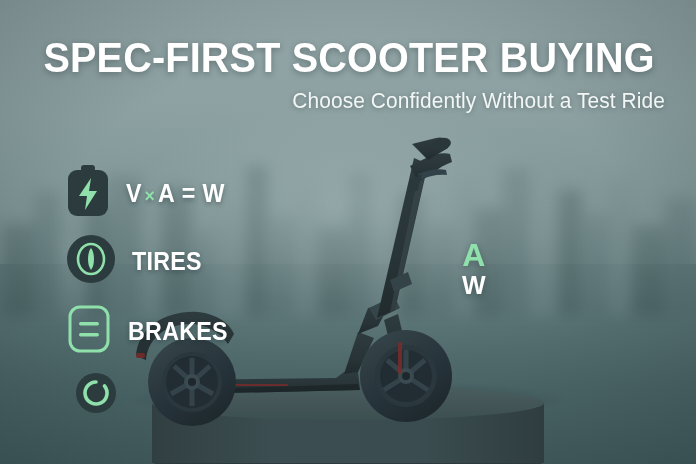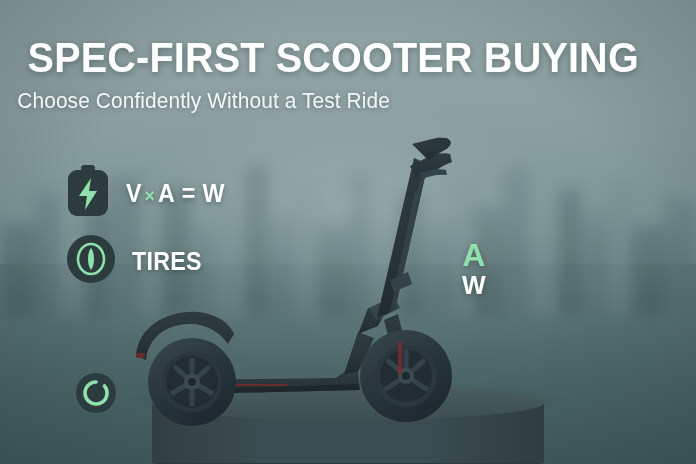--- a/index.html
+++ b/index.html
@@ -57,23 +57,23 @@
     bottom: 0;
     background: linear-gradient(180deg, #6e8486 0%, #5d7577 55%, #536c6e 100%);
     border-radius: 1px 1px 0 0;
   }
   .bldg.dk { background: linear-gradient(180deg, #607779 0%, #506768 60%, #475f60 100%); }
   .bldg.lt { background: linear-gradient(180deg, #7d9293 0%, #6c8385 60%, #617a7c 100%); }
 
   
   .headline-wrap {
     position: absolute;
-    left: 0; right: 6px;
+    left: 0; right: 14px;
     top: 36px;
-    text-align: left;
+    text-align: right;
     z-index: 12;
   }
   .headline {
     font-family: "Liberation Sans Narrow", "Liberation Sans", sans-serif;
     font-size: 43px;
     line-height: 1.0;
     font-weight: bold;
     color: #ffffff;
     letter-spacing: 0.2px;
     transform: scaleX(0.92);
@@ -360,20 +360,30 @@
     <span class="icon-box">
       <svg width="50" height="50" viewBox="0 0 50 50">
         <circle cx="25" cy="25" r="24" fill="#2c3c3e"></circle>
         <ellipse cx="25" cy="25" rx="13" ry="15" fill="none" stroke="#8fe0ab" stroke-width="2.6"></ellipse>
         <path d="M25 14 C29 19 29 31 25 36 C21 31 21 19 25 14 Z" fill="#8fe0ab"></path>
       </svg>
     </span>
     <span class="label">TIRES</span>
   </div>
 
+  <div class="feat" id="feat-brakes">
+    <span class="icon-box">
+      <svg width="46" height="50" viewBox="0 0 46 50">
+        <rect x="4" y="3" width="38" height="44" rx="10" fill="none" stroke="#8fe0ab" stroke-width="3"></rect>
+        <rect x="13" y="18" width="20" height="3.4" rx="1.7" fill="#8fe0ab"></rect>
+        <rect x="13" y="29" width="20" height="3.4" rx="1.7" fill="#8fe0ab"></rect>
+      </svg>
+    </span>
+    <span class="label">BRAKES</span>
+  </div>
 
   <div class="feat" id="feat-range">
     <span class="icon-box">
       <svg width="42" height="42" viewBox="0 0 42 42">
         <circle cx="21" cy="21" r="20" fill="#2c3c3e"></circle>
         <path d="M21 10 A11 11 0 1 0 29.5 14" fill="none" stroke="#8fe0ab" stroke-width="3.6" stroke-linecap="round"></path>
       </svg>
     </span>
   </div>
 

